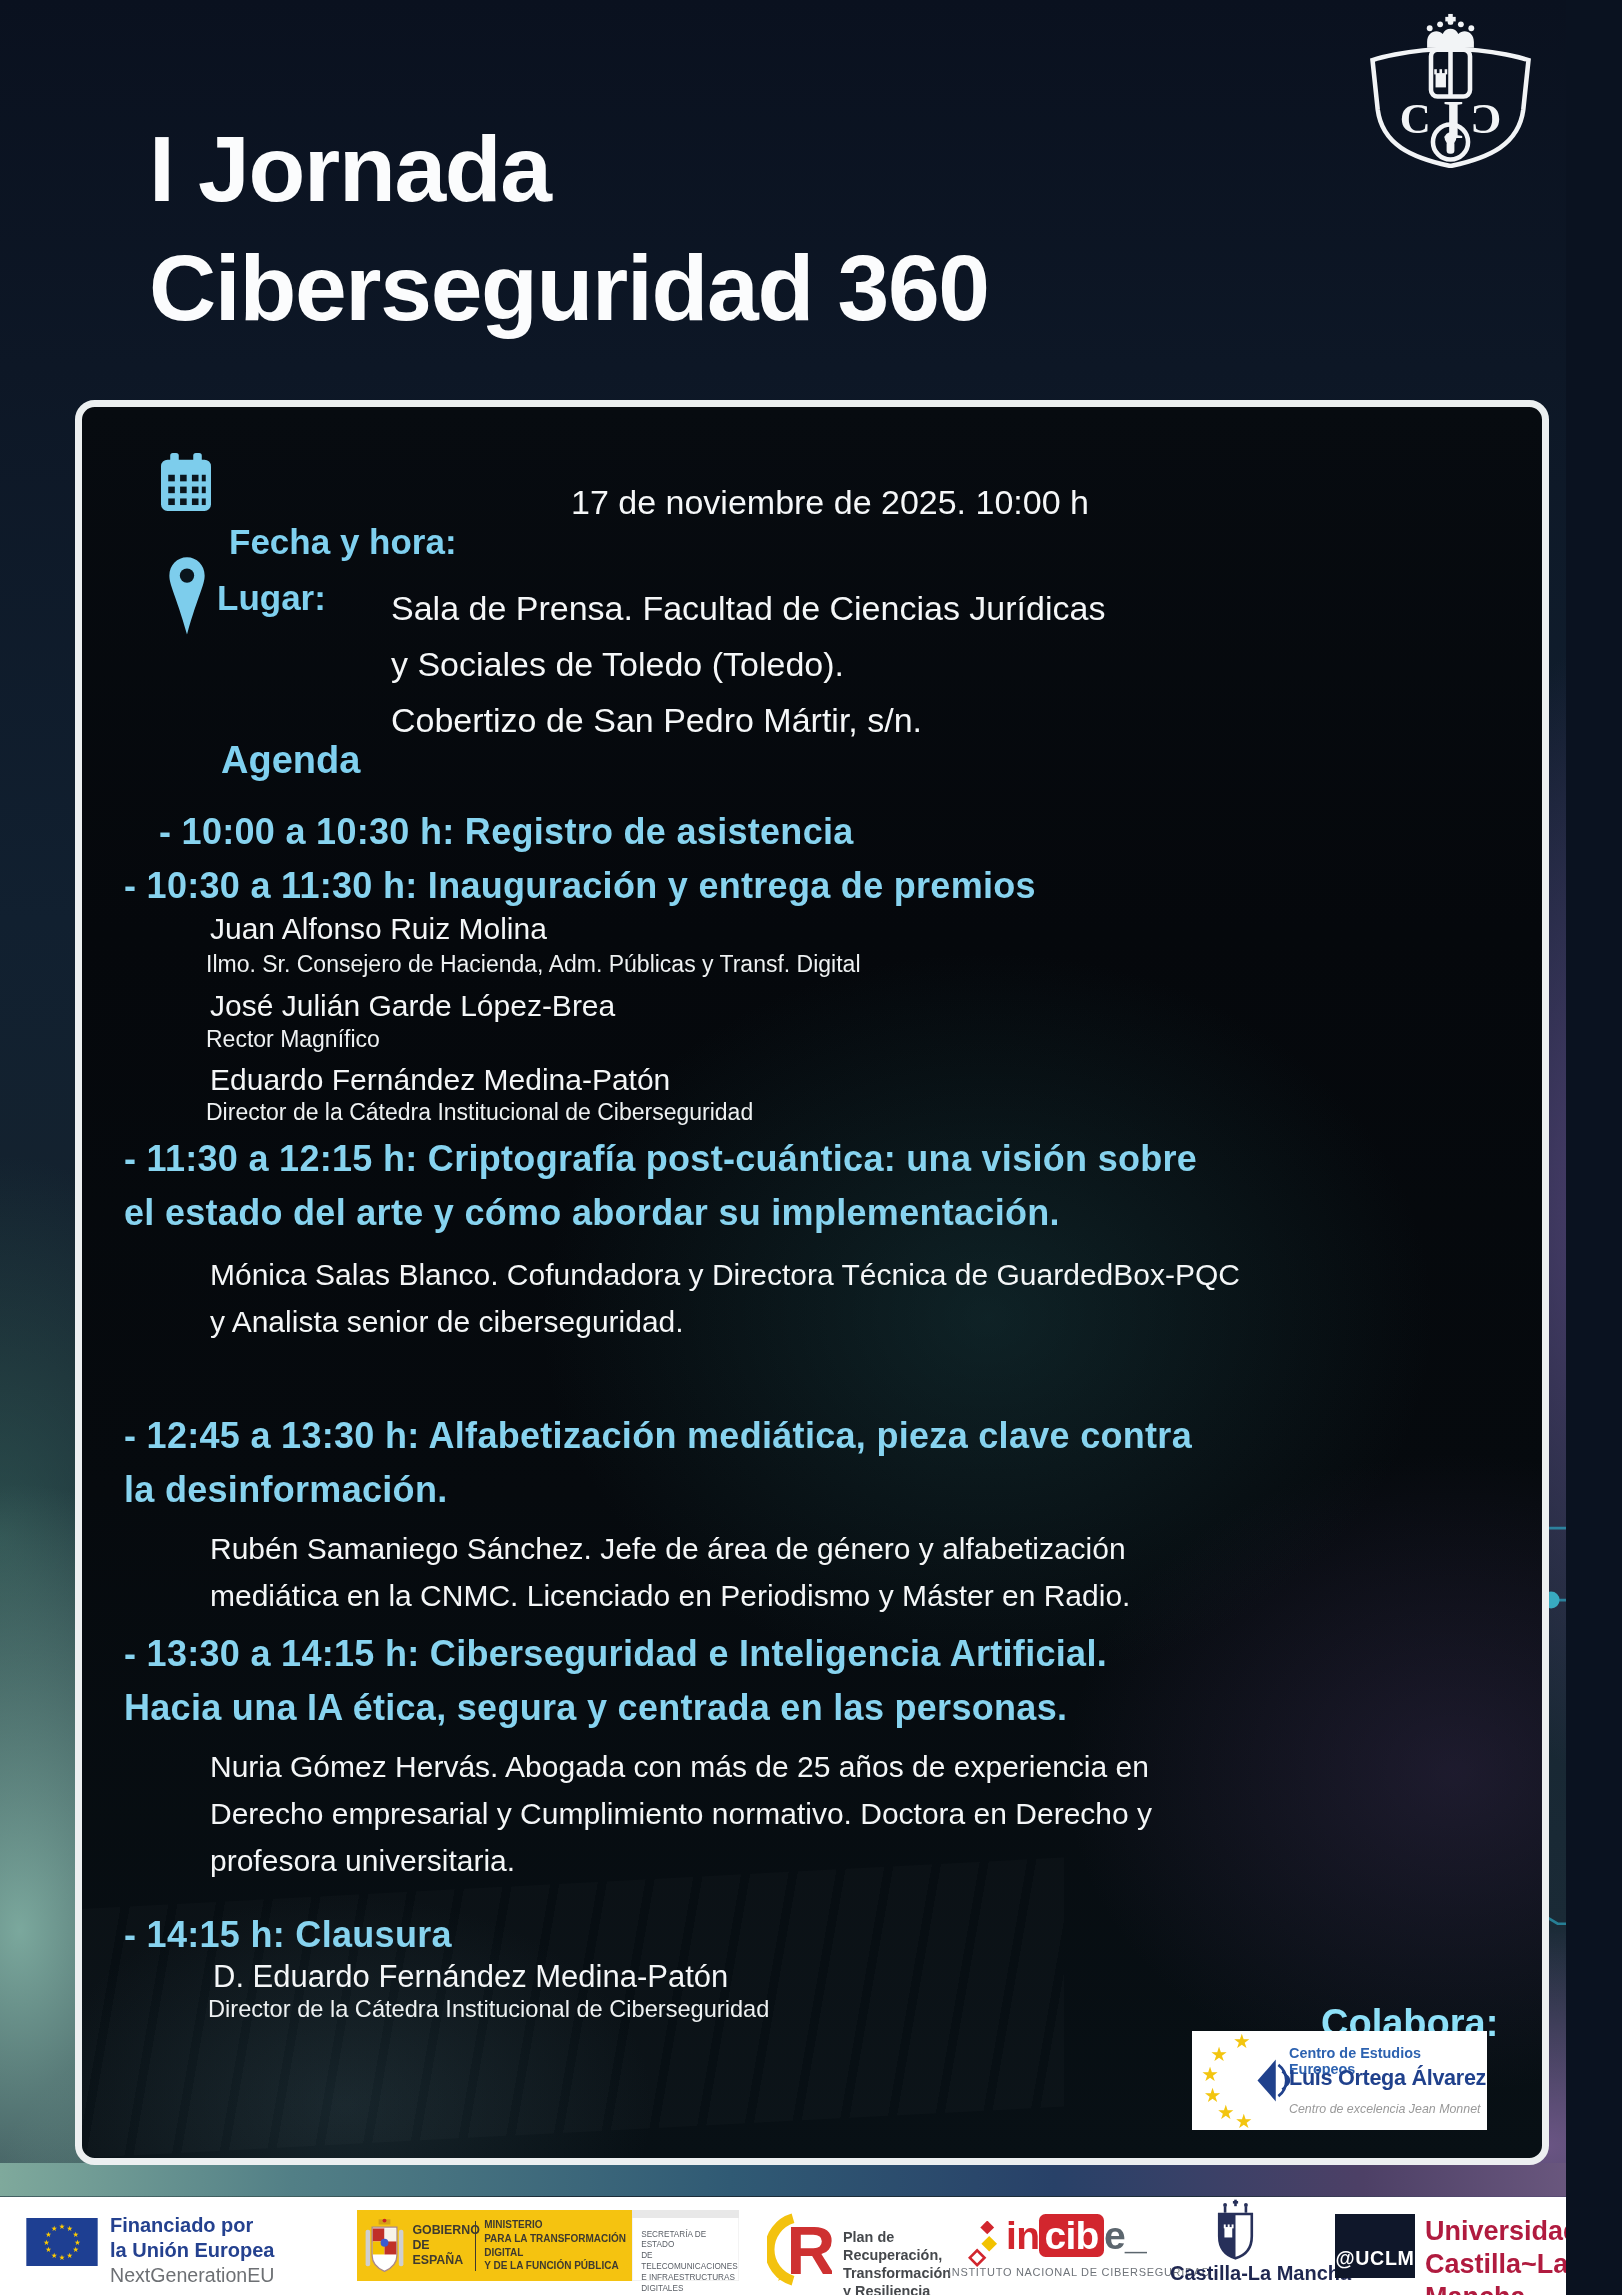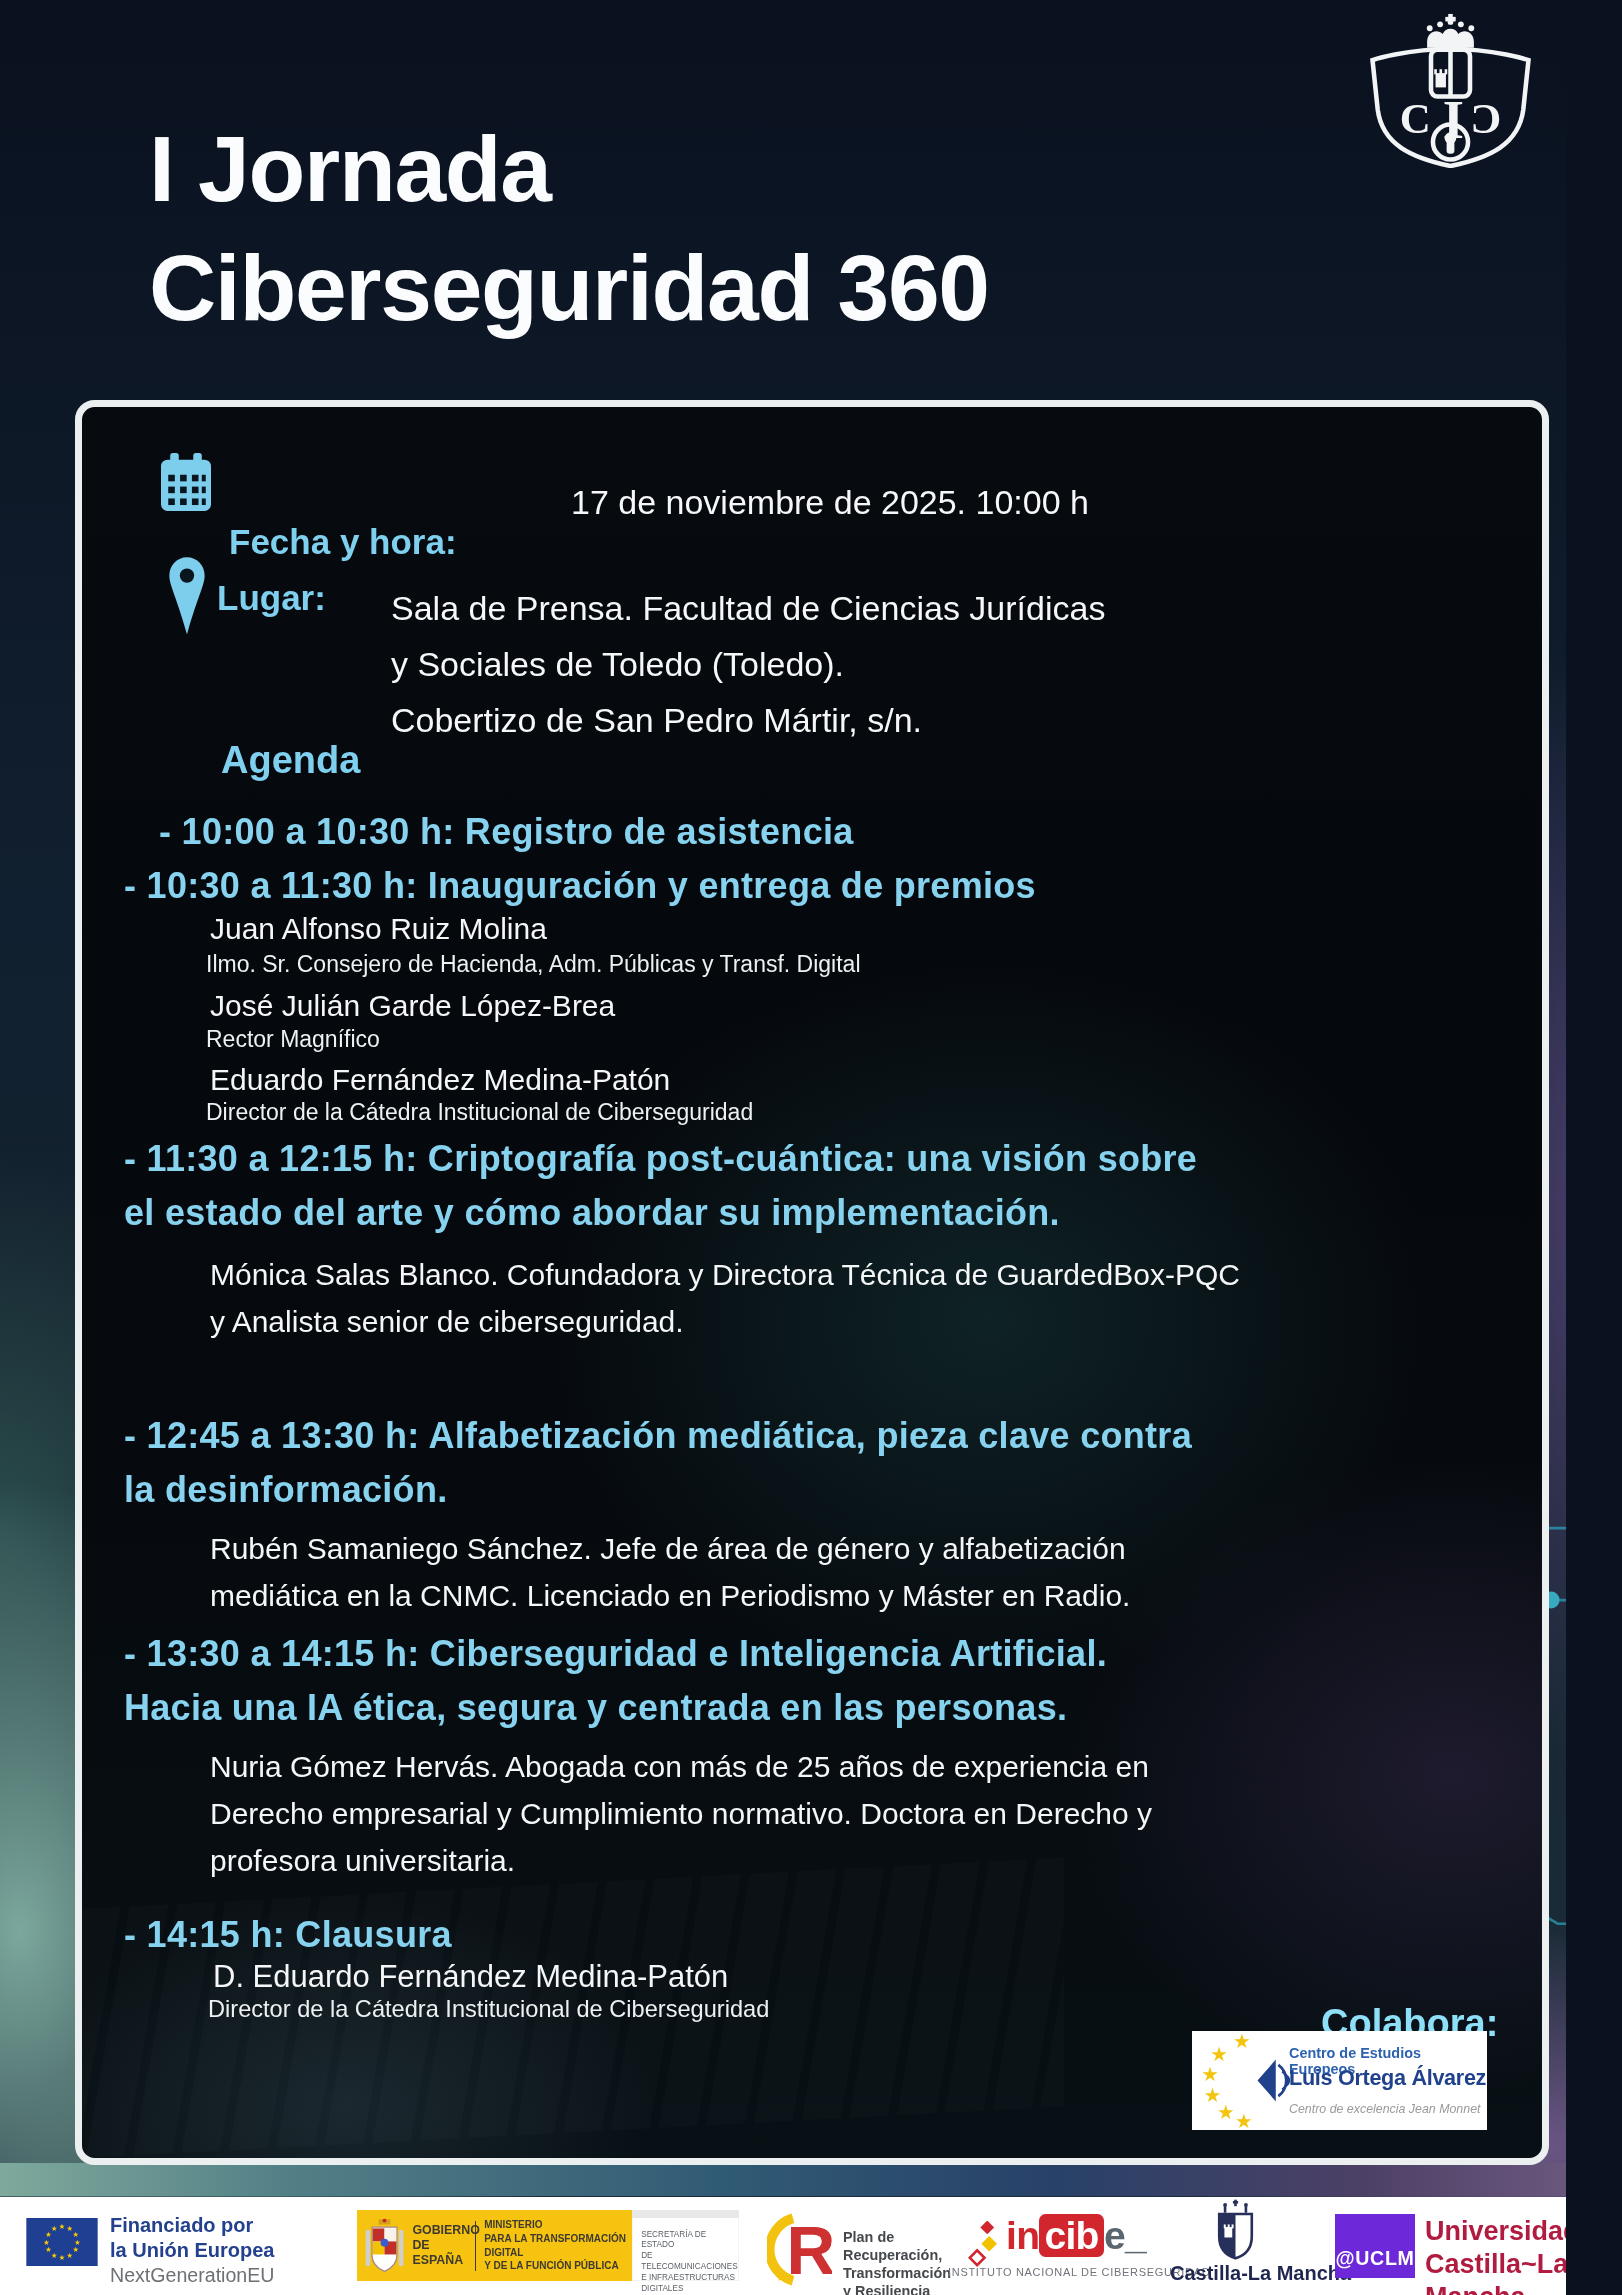--- a/index.html
+++ b/index.html
@@ -91,21 +91,21 @@
   .incibe-diamonds{position:absolute;left:968px;top:23.6px;width:30px;height:50px;}
   .incibe-brand{position:absolute;left:1006px;top:17px;font-size:39px;font-weight:700;letter-spacing:-0.7px;}
   .incibe-in{color:#d2262e;}
   .incibe-cib{background:#d2262e;color:#ffffff;border-radius:6.5px;padding:0 5.2px;}
   .incibe-e{color:#5c666e;}
   .incibe-caption{position:absolute;left:948px;top:69px;font-size:11px;letter-spacing:0.7px;color:#6f747a;}
 
   .clm-shield{position:absolute;left:1214px;top:1.3px;width:43px;height:62px;}
   .clm-name{position:absolute;left:1170px;top:65px;font-size:20px;font-weight:700;color:#1f2750;}
 
-  .uclm-box{position:absolute;left:1335px;top:17px;width:80px;height:64px;background:#6d28d9;}
+  .uclm-box{position:absolute;left:1335px;top:17px;width:80px;height:64px;background:#0f172a;}
   .uclm-abbr{position:absolute;left:0;bottom:7.9px;width:80px;text-align:center;font-size:19.6px;font-weight:700;color:#ffffff;letter-spacing:0.7px;}
   .uclm-name{position:absolute;left:1425px;top:18.3px;font-size:27px;font-weight:700;line-height:33px;color:#b01b3f;}
 </style>
 </head>
 <body>
 
 <div class="page">
 
   <div class="title pre">I Jornada
 Ciberseguridad 360</div>

